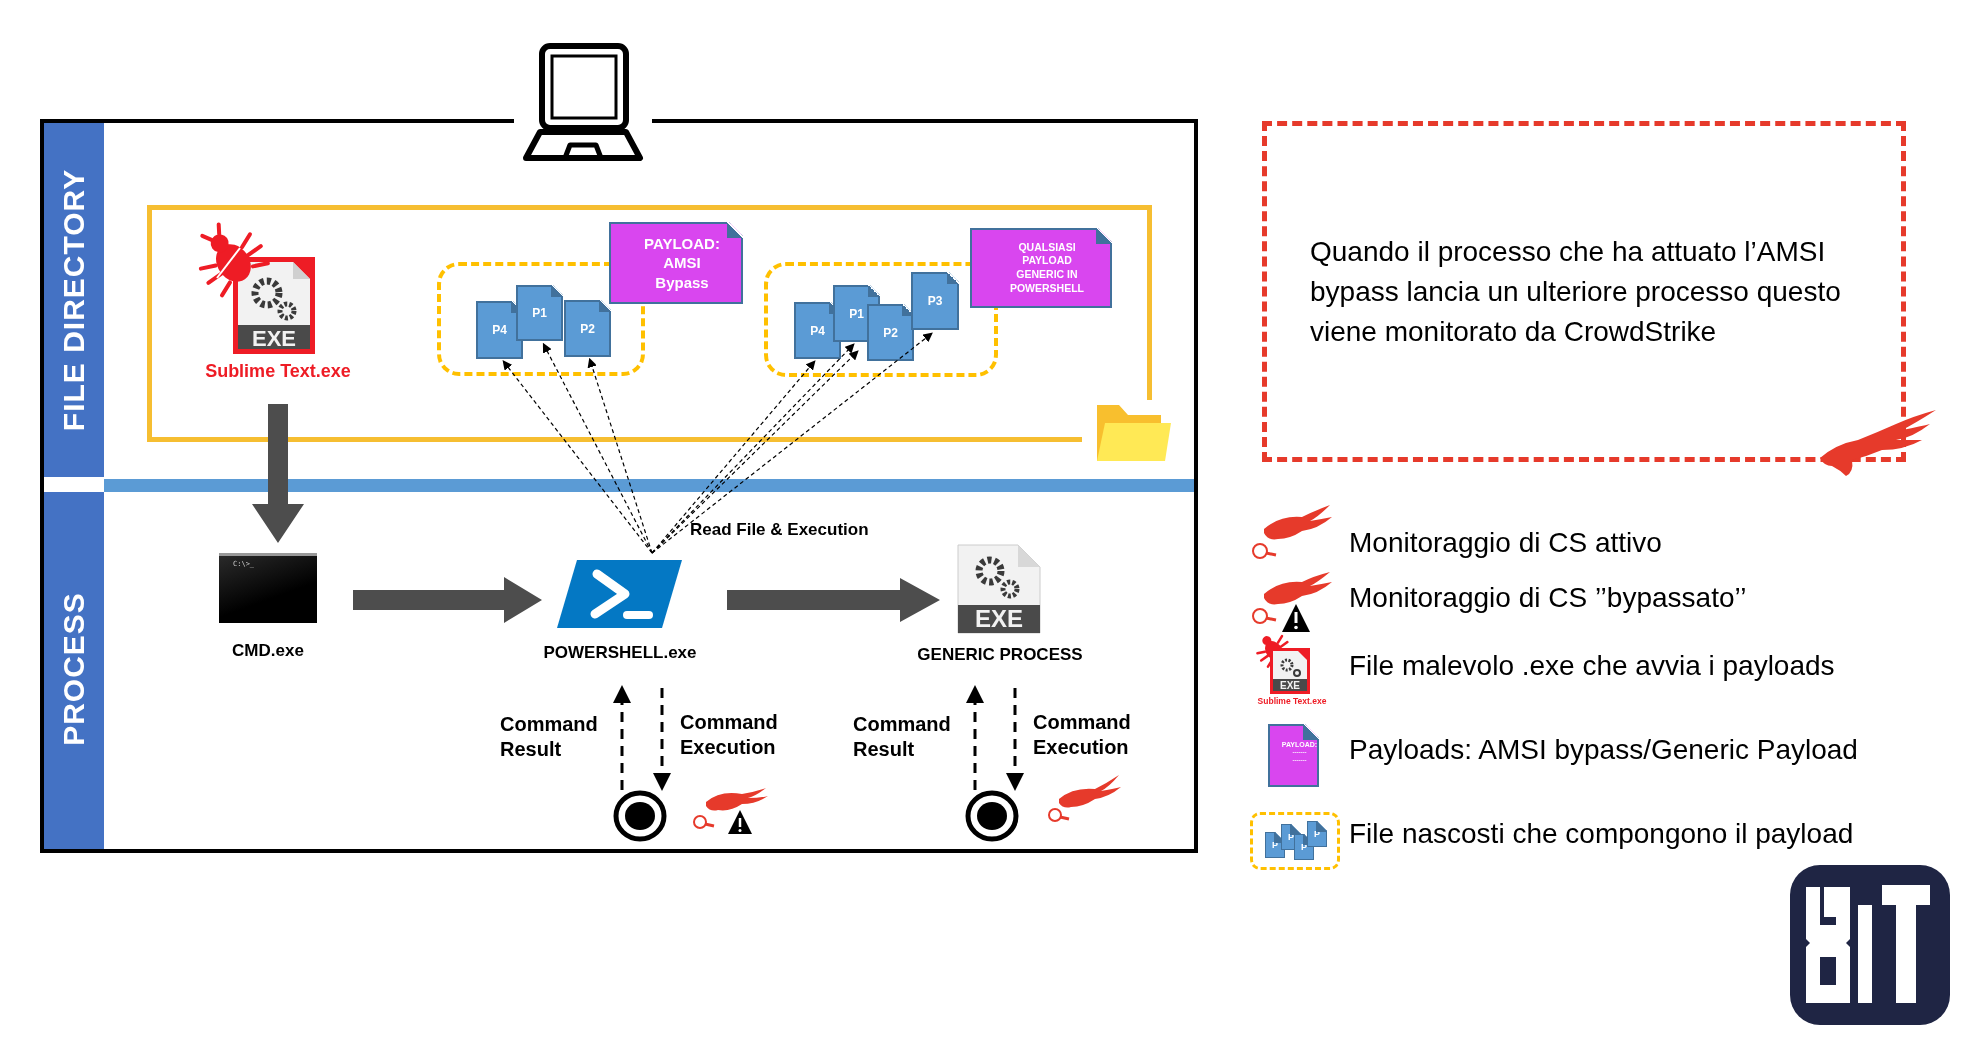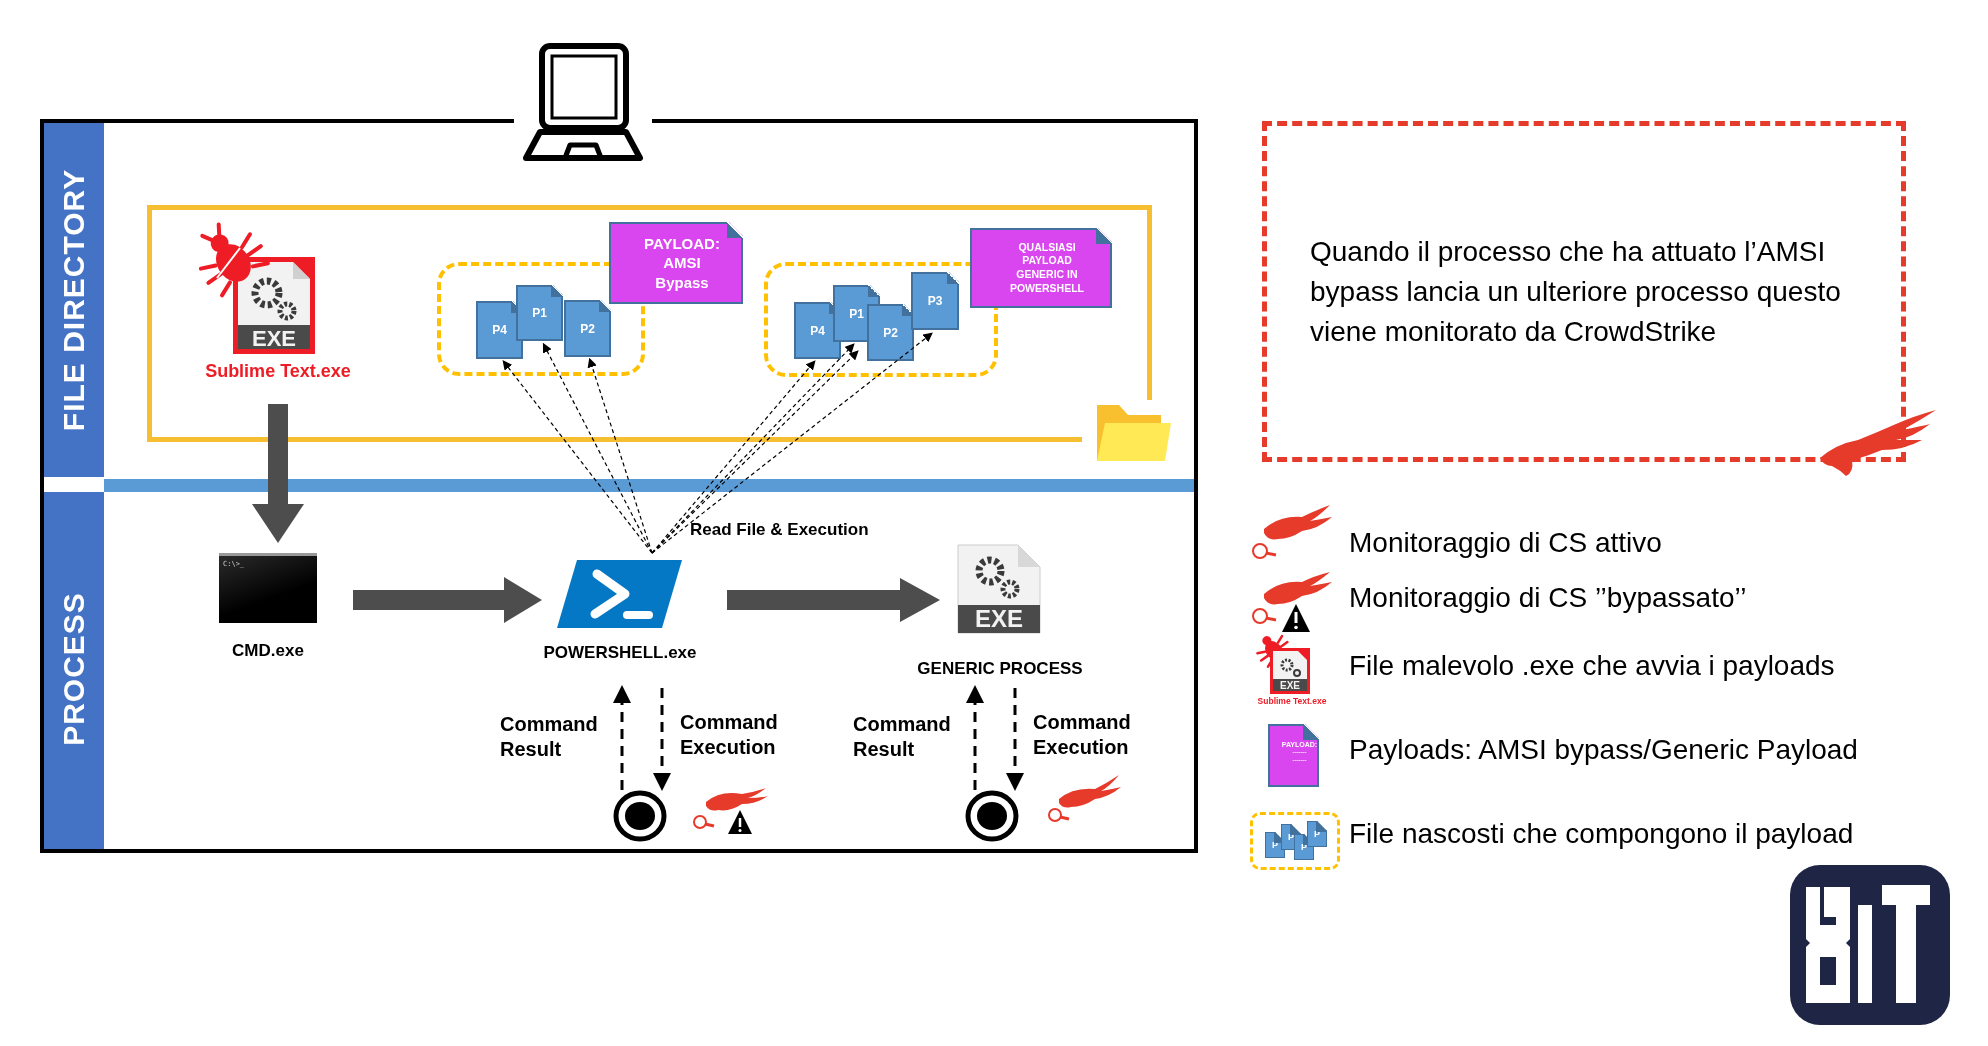--- a/index.html
+++ b/index.html
@@ -155,41 +155,41 @@
     <ellipse cx="640" cy="816" rx="24" ry="23" fill="none" stroke="#000" stroke-width="5"></ellipse>
     <ellipse cx="640" cy="816" rx="15" ry="14" fill="#000"></ellipse>
   </g>
   <g>
     <ellipse cx="992" cy="816" rx="24" ry="23" fill="none" stroke="#000" stroke-width="5"></ellipse>
     <ellipse cx="992" cy="816" rx="15" ry="14" fill="#000"></ellipse>
   </g>
 </svg>
 
 <div class="abs" style="left:219px;top:553px;width:98px;height:67px;background:linear-gradient(160deg,#2a2a2a,#000 60%);border-top:3px solid #999;">
-  <div style="color:#ccc;font-size:7px;margin:4px 0 0 4px;font-family:'DejaVu Sans Mono',monospace;">C:\&gt;_</div>
+  <div style="color:#ccc;font-size:7px;margin:4px 0 0 14px;font-family:'DejaVu Sans Mono',monospace;">C:\&gt;_</div>
 </div>
 <div class="lbl" style="left:218px;top:641px;width:100px;">CMD.exe</div>
 
 <svg class="abs" style="left:557px;top:560px;" width="125" height="68" viewBox="0 0 125 68">
   <path d="M20 0 L125 0 L105 68 L0 68 Z" fill="#0478c4"></path>
   <path d="M40 14 L68 34 L38 54" fill="none" stroke="#fff" stroke-width="9" stroke-linecap="round" stroke-linejoin="round"></path>
   <line x1="70" y1="55" x2="92" y2="55" stroke="#fff" stroke-width="8" stroke-linecap="round"></line>
 </svg>
 <div class="lbl" style="left:540px;top:643px;width:160px;">POWERSHELL.exe</div>
 <div class="lbl" style="left:690px;top:520px;text-align:left;">Read File &amp; Execution</div>
 
 <svg class="abs" style="left:958px;top:545px;" width="82" height="88" viewBox="0 0 82 88">
   <path d="M0 0 L60 0 L82 22 L82 88 L0 88 Z" fill="#f2f2f2" stroke="#ccc" stroke-width="1"></path>
   <path d="M60 0 L60 22 L82 22 Z" fill="#d8d8d8"></path>
   <rect x="0" y="60" width="82" height="28" fill="#4a4a4a"></rect>
   <circle cx="32" cy="26" r="11" fill="none" stroke="#3a3a3a" stroke-width="7" stroke-dasharray="4 3"></circle>
   <circle cx="52" cy="44" r="7" fill="none" stroke="#3a3a3a" stroke-width="5" stroke-dasharray="3 2"></circle>
 </svg>
 <div class="abs" style="left:958px;top:605px;width:82px;text-align:center;color:#f2f2f2;font-weight:bold;font-size:24px;">EXE</div>
-<div class="lbl" style="left:910px;top:659px;width:180px;">GENERIC PROCESS</div>
+<div class="lbl" style="left:910px;top:645px;width:180px;">GENERIC PROCESS</div>
 
 <div class="cmdlbl" style="left:500px;top:712px;width:100px;">
   <div>Command</div>
   <div>Result</div>
 </div>
 <div class="cmdlbl" style="left:680px;top:710px;width:110px;">
   <div>Command</div>
   <div>Execution</div>
 </div>
 <div class="cmdlbl" style="left:853px;top:712px;width:100px;">

